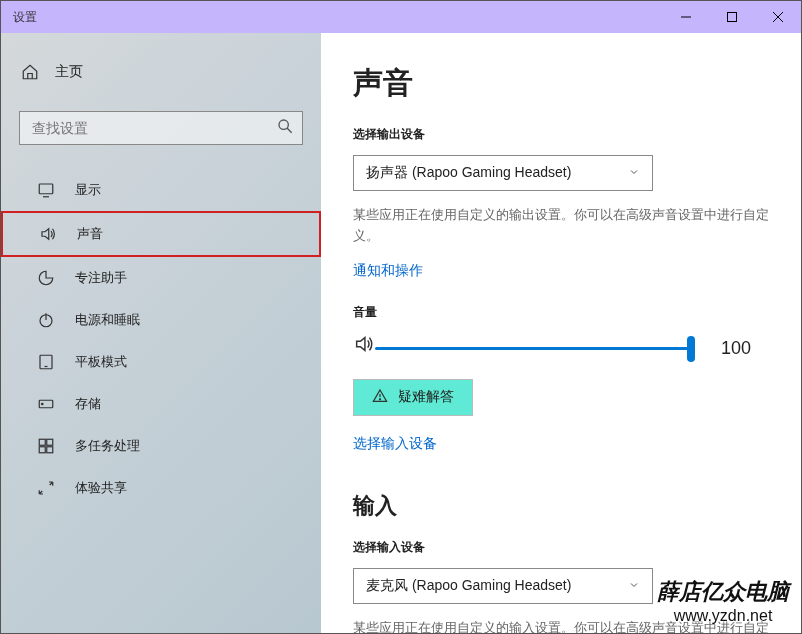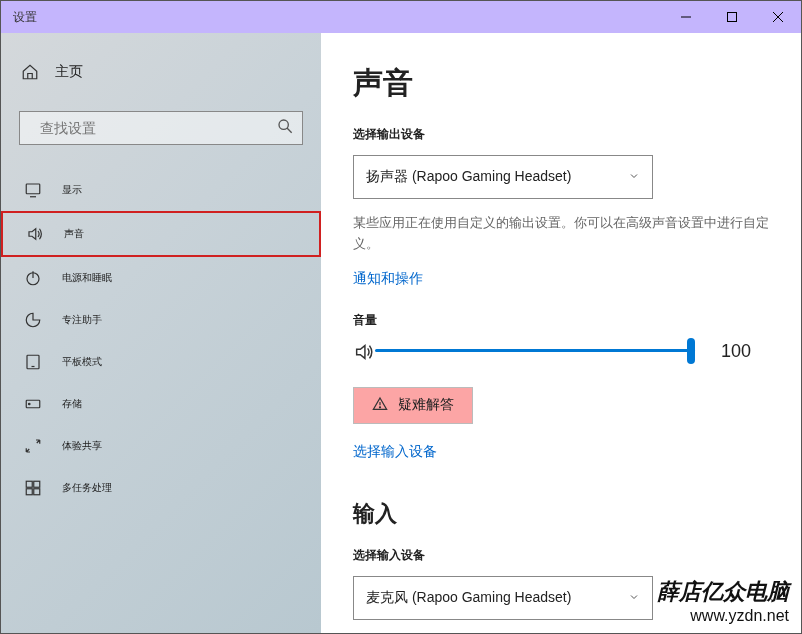--- a/index.html
+++ b/index.html
@@ -7,42 +7,42 @@
 .titlebar { height: 32px; display: flex; align-items: center; justify-content: space-between; background: #c4b5fd; padding-left: 12px; }
 .titlebar-title { font-size: 12px; color: #333; }
 .titlebar-controls { display: flex; }
 .titlebar-btn { width: 46px; height: 32px; display: flex; align-items: center; justify-content: center; cursor: pointer; }
 .titlebar-btn svg { width: 10px; height: 10px; }
 .container { display: flex; height: calc(100% - 32px); }
 .sidebar { width: 320px; background: linear-gradient(135deg, #d4d8db 0%, #c8d2d8 40%, #b8c8d0 100%); padding: 20px 0; overflow-y: auto; }
 .home-row { display: flex; padding: 10px 20px; gap: 16px; cursor: pointer; }
 .home-row span.label { font-size: 14px; color: #222; }
 .searchbox { margin: 16px 18px 24px 18px; position: relative; }
-.searchbox input { width: 100%; height: 34px; border: 1px solid #888; background: rgba(255,255,255,0.5); padding: 0 38px 0 20px; font-size: 14px; outline: none; }
+.searchbox input { width: 100%; height: 34px; border: 1px solid #888; background: rgba(255,255,255,0.5); padding: 0 38px 0 12px; font-size: 14px; outline: none; }
 .searchbox .search-icon { position: absolute; right: 10px; top: 50%; transform: translateY(-50%); color: #555; }
 .section-title { padding: 0 20px 16px 20px; font-size: 13px; font-weight: 600; color: #222; }
-.nav-item { display: flex; align-items: center; padding: 12px 23px; gap: 20px; cursor: pointer; color: #222; font-size: 10px; }
+.nav-item { display: flex; align-items: center; padding: 12px 36px; gap: 20px; cursor: pointer; color: #222; font-size: 13px; }
 .nav-item .icon { width: 18px; display: flex; justify-content: center; }
 .nav-item.highlighted { border: 2px solid #d02020; }
 .main { flex: 1; padding: 30px 32px 10px 32px; overflow-y: auto; color: #222; }
 .main h1 { font-size: 30px; font-weight: 600; margin-bottom: 22px; }
 .subhead { font-size: 12px; font-weight: 600; margin-bottom: 12px; }
-.select-box { width: 300px; height: 44px; border: 1px solid #888; display: flex; align-items: center; justify-content: space-between; padding: 0 12px; font-size: 14px; background: #fff; cursor: pointer; margin-bottom: 14px; }
+.select-box { width: 300px; height: 36px; border: 1px solid #888; display: flex; align-items: center; justify-content: space-between; padding: 0 12px; font-size: 14px; background: #fff; cursor: pointer; margin-bottom: 14px; }
 .select-box .chev { color: #555; }
 .hint { font-size: 13px; color: #666; line-height: 1.6; margin-bottom: 14px; }
 .link { color: #0066cc; font-size: 14px; cursor: pointer; display: inline-block; margin-bottom: 24px; }
-.vol-row { display: flex; align-items: flex-start; margin: 10px 0 20px 0; }
+.vol-row { display: flex; align-items: flex-end; margin: 10px 0 20px 0; }
 .vol-icon { color: #333; }
 .slider { flex: 1; max-width: 320px; position: relative; height: 20px; display: flex; align-items: center; }
 .slider-track { position: absolute; left: 0; right: 0; height: 3px; background: #0078d4; border-radius: 2px; }
 .slider-thumb { position: absolute; right: 0; width: 8px; height: 26px; background: #0078d4; border-radius: 4px; }
 .vol-val { font-size: 18px; color: #222; margin-left: 26px; }
-.ts-btn { display: inline-flex; align-items: center; gap: 10px; padding: 8px 18px; background: #fca5a5; border: 1px solid #bbb; font-size: 14px; cursor: pointer; margin-bottom: 18px; }
+.ts-btn { display: inline-flex; align-items: center; gap: 10px; padding: 8px 18px; background: #5eead4; border: 1px solid #bbb; font-size: 14px; cursor: pointer; margin-bottom: 18px; }
 .main h2 { font-size: 22px; font-weight: 600; margin: 14px 0 18px 0; }
-.watermark { position: absolute; right: 12px; bottom: 8px; color: #111; font-style: italic; text-align: right; text-shadow: 0 0 3px #fff, 0 0 3px #fff; font-family: "STKaiti", "KaiTi", cursive; pointer-events: none; }
+.watermark { position: absolute; right: 12px; bottom: 8px; color: #111; font-style: italic; text-align: center; text-shadow: 0 0 3px #fff, 0 0 3px #fff; font-family: "STKaiti", "KaiTi", cursive; pointer-events: none; }
 .watermark .cn { font-size: 22px; font-weight: 600; }
 .watermark .url { font-size: 16px; font-family: Arial; font-style: normal; }
 </style>
 </head>
 <body>
 
 <div class="titlebar">
   <span class="titlebar-title">设置</span>
   <div class="titlebar-controls">
     <div class="titlebar-btn">
@@ -96,71 +96,71 @@
             <path d="M4 9 H8 L13 5 V19 L8 15 H4 Z"></path>
             <path d="M16 8 Q19 12 16 16"></path>
             <path d="M18 5 Q23 12 18 19"></path>
           </svg>
         </span>
       <span>声音</span>
     </div>
     <div class="nav-item">
       <span class="icon">
           <svg width="18" height="18" viewBox="0 0 24 24" fill="none" stroke="#333" stroke-width="1.6">
+            <path d="M12 3 A9 9 0 1 0 21 12 L12 12 Z"></path>
+          </svg>
+        </span>
+      <span>专注助手</span>
+    </div>
+    <div class="nav-item">
+      <span class="icon">
+          <svg width="18" height="18" viewBox="0 0 24 24" fill="none" stroke="#333" stroke-width="1.6">
             <circle cx="12" cy="13" r="8"></circle>
             <line x1="12" y1="3" x2="12" y2="12"></line>
           </svg>
         </span>
       <span>电源和睡眠</span>
     </div>
     <div class="nav-item">
       <span class="icon">
           <svg width="18" height="18" viewBox="0 0 24 24" fill="none" stroke="#333" stroke-width="1.6">
-            <path d="M12 3 A9 9 0 1 0 21 12 L12 12 Z"></path>
-          </svg>
-        </span>
-      <span>专注助手</span>
-    </div>
-    <div class="nav-item">
-      <span class="icon">
-          <svg width="18" height="18" viewBox="0 0 24 24" fill="none" stroke="#333" stroke-width="1.6">
             <rect x="4" y="3" width="16" height="18" rx="1"></rect>
             <line x1="10" y1="18" x2="14" y2="18"></line>
           </svg>
         </span>
       <span>平板模式</span>
     </div>
     <div class="nav-item">
       <span class="icon">
           <svg width="18" height="18" viewBox="0 0 24 24" fill="none" stroke="#333" stroke-width="1.6">
             <rect x="3" y="7" width="18" height="10" rx="1"></rect>
             <circle cx="7" cy="12" r="1" fill="#333"></circle>
           </svg>
         </span>
       <span>存储</span>
-    </div>
-    <div class="nav-item">
-      <span class="icon">
-          <svg width="18" height="18" viewBox="0 0 24 24" fill="none" stroke="#333" stroke-width="1.6">
-            <path d="M17 8 L21 4 M21 4 H16 M21 4 V9"></path>
-            <path d="M7 16 L3 20 M3 20 H8 M3 20 V15"></path>
-          </svg>
-        </span>
-      <span>体验共享</span>
     </div>
     <div class="nav-item">
       <span class="icon">
           <svg width="18" height="18" viewBox="0 0 24 24" fill="none" stroke="#333" stroke-width="1.6">
             <rect x="3" y="3" width="8" height="8"></rect>
             <rect x="13" y="3" width="8" height="8"></rect>
             <rect x="3" y="13" width="8" height="8"></rect>
             <rect x="13" y="13" width="8" height="8"></rect>
           </svg>
         </span>
       <span>多任务处理</span>
+    </div>
+    <div class="nav-item">
+      <span class="icon">
+          <svg width="18" height="18" viewBox="0 0 24 24" fill="none" stroke="#333" stroke-width="1.6">
+            <path d="M17 8 L21 4 M21 4 H16 M21 4 V9"></path>
+            <path d="M7 16 L3 20 M3 20 H8 M3 20 V15"></path>
+          </svg>
+        </span>
+      <span>体验共享</span>
     </div>
   </div>
 
   <div class="main">
     <h1>声音</h1>
 
     <div class="subhead">选择输出设备</div>
     <div class="select-box">
       <span>扬声器 (Rapoo Gaming Headset)</span>
       <span class="chev"><svg width="12" height="12" viewBox="0 0 24 24" fill="none" stroke="currentColor" stroke-width="2">

